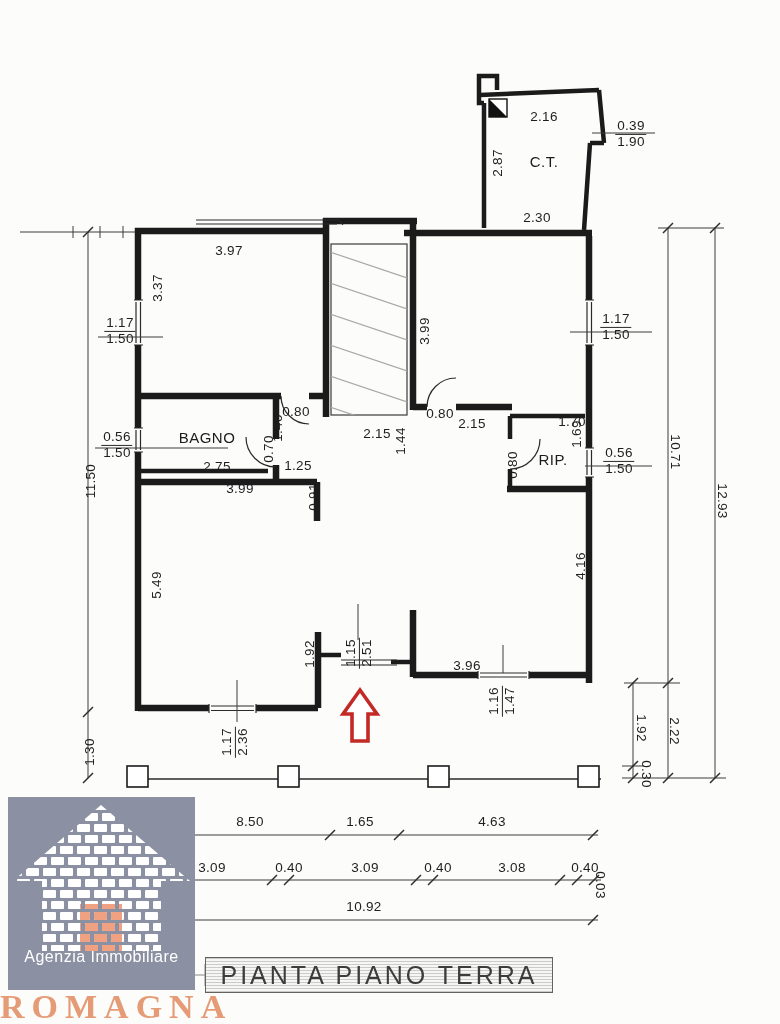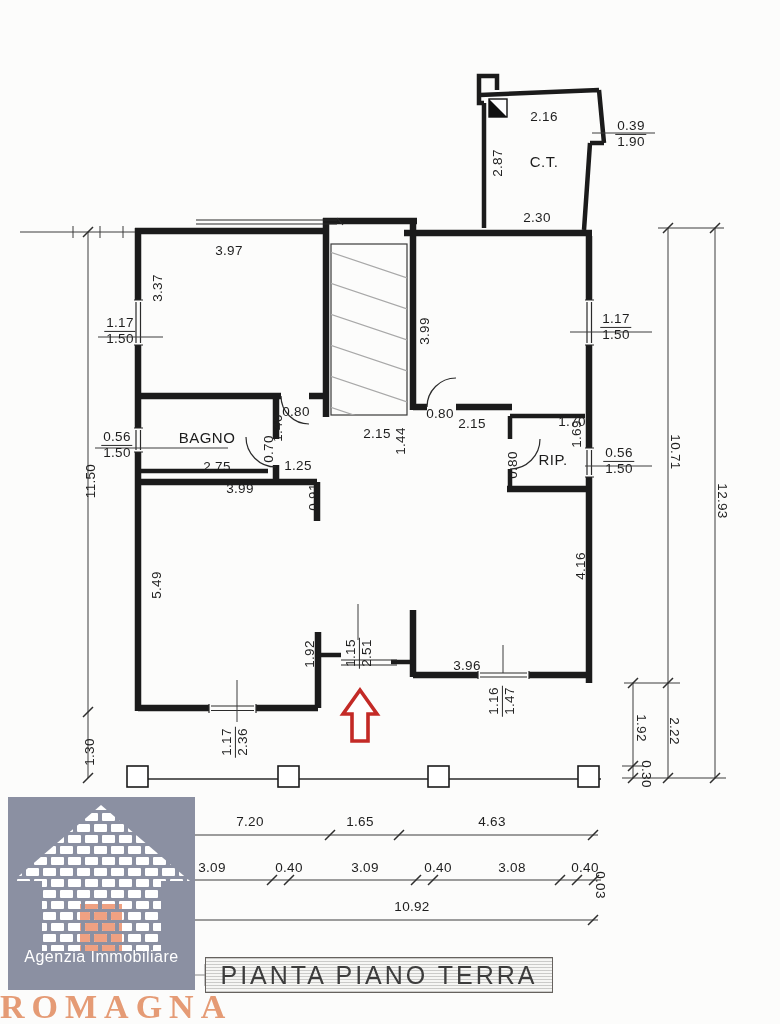--- a/index.html
+++ b/index.html
@@ -157,31 +157,31 @@
       <div class="lbl r-m" style="left: 512px; top: 465px;">0.80</div>
       <div class="lbl r-m" style="left: 156px; top: 585px;">5.49</div>
       <div class="lbl r-m" style="left: 580px; top: 566px;">4.16</div>
       <div class="lbl r-m" style="left: 309px; top: 654px;">1.92</div>
       <div class="lbl" style="left: 457px; top: 665px; margin-left: 10px;">3.96</div>
       <div class="lbl r-p" style="left: 675px; top: 452px;">10.71</div>
       <div class="lbl r-p" style="left: 722px; top: 501px;">12.93</div>
       <div class="lbl r-p" style="left: 674px; top: 731px;">2.22</div>
       <div class="lbl r-p" style="left: 641px; top: 728px;">1.92</div>
       <div class="lbl r-p" style="left: 646px; top: 774px;">0.30</div>
-      <div class="lbl" style="left: 250px; top: 821px;">7.20</div>
+      <div class="lbl" style="left: 250px; top: 821px;">8.50</div>
       <div class="lbl" style="left: 360px; top: 821px;">1.65</div>
       <div class="lbl" style="left: 492px; top: 821px;">4.63</div>
       <div class="lbl" style="left: 212px; top: 867px;">3.09</div>
       <div class="lbl" style="left: 289px; top: 867px;">0.40</div>
       <div class="lbl" style="left: 365px; top: 867px;">3.09</div>
       <div class="lbl" style="left: 438px; top: 867px;">0.40</div>
       <div class="lbl" style="left: 512px; top: 867px;">3.08</div>
       <div class="lbl" style="left: 585px; top: 867px;">0.40</div>
       <div class="lbl r-p" style="left: 600px; top: 885px;">0.03</div>
-      <div class="lbl" style="left: 364px; top: 906px; margin-left: 48px;">10.92</div>
+      <div class="lbl" style="left: 364px; top: 906px;">10.92</div>
       <div class="lbl pair" style="left: 120px; top: 331px;">
         <span class="top">1.17</span>
         <span>1.50</span>
       </div>
       <div class="lbl pair" style="left: 117px; top: 445px;">
         <span class="top">0.56</span>
         <span>1.50</span>
       </div>
       <div class="lbl pair" style="left: 616px; top: 327px;">
         <span class="top">1.17</span>

